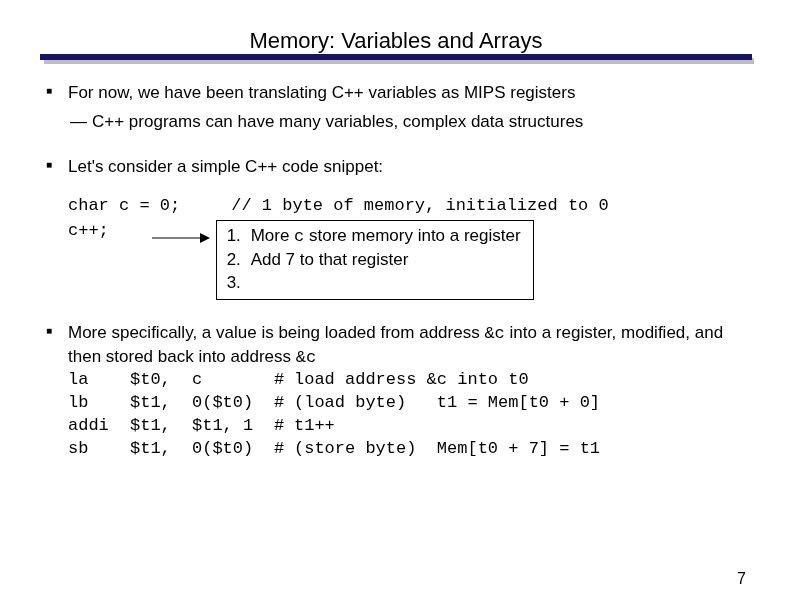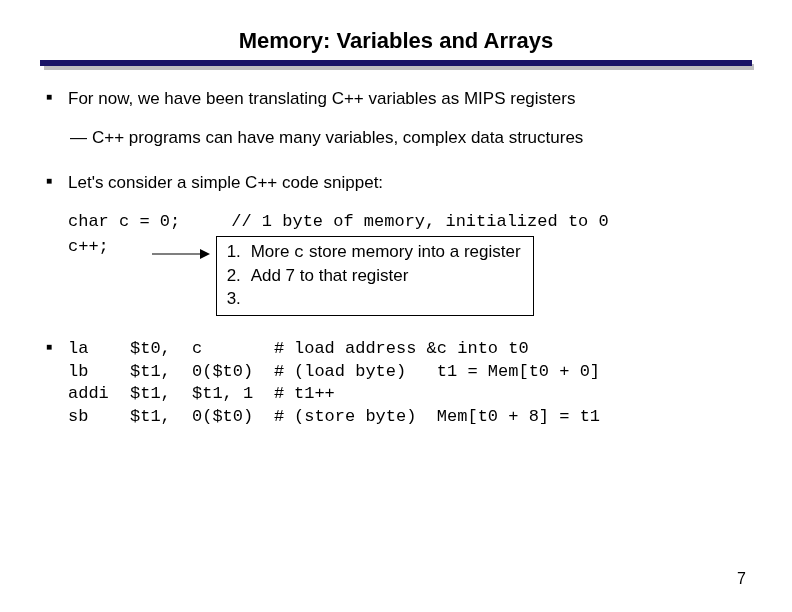--- a/index.html
+++ b/index.html
@@ -7,24 +7,23 @@
     width: 792px;
     height: 612px;
     background: #fff;
     font-family: Verdana, Geneva, sans-serif;
     color: #000;
     position: relative;
     padding: 28px 40px 0 40px;
   }
   .title {
     text-align: center;
-    font-weight: bold;
+    font-weight: normal;
     font-size: 22px;
     font-family: "Comic Sans MS", "Trebuchet MS", Verdana, sans-serif;
-    margin-bottom: 6px;
   }
   .rule-wrap {
     position: relative;
     height: 10px;
     margin-bottom: 18px;
   }
   .rule-shadow {
     position: absolute;
     left: 4px; right: -2px; top: 4px;
     height: 6px;
@@ -44,21 +43,21 @@
   ul.top { list-style: none; padding-left: 28px; }
   ul.top > li { position: relative; margin-bottom: 22px; }
   ul.top > li::before {
     content: "■";
     position: absolute;
     left: -22px;
     top: 2px;
     font-size: 10px;
     color: #000;
   }
-  ul.sub { list-style: none; padding-left: 24px; margin-top: 16px; }
+  ul.sub { list-style: none; padding-left: 24px; margin-top: 6px; }
   ul.sub > li { position: relative; }
   ul.sub > li::before {
     content: "—";
     position: absolute;
     left: -22px;
     top: 0;
     color: #000;
   }
   .mono {
     font-family: "Courier New", Courier, monospace;
@@ -78,21 +77,20 @@
   .arrow svg { display: block; }
   .steps-box {
     border: 1px solid #000;
     padding: 4px 12px 4px 10px;
     font-family: "Comic Sans MS", "Trebuchet MS", Verdana, sans-serif;
     font-size: 17px;
   }
   .steps-box .row { display: flex; }
   .steps-box .num { width: 24px; flex: 0 0 24px; }
   .asm-block {
-    margin-top: 12px;
     margin-left: 0;
   }
   .asm-block .row { display: flex; white-space: pre; }
   .c-op   { display:inline-block; width: 62px; }
   .c-reg  { display:inline-block; width: 62px; }
   .c-arg  { display:inline-block; width: 82px; }
   .c-hash { display:inline-block; width: 20px; }
   .c-cmt  { display:inline-block; }
   .pagen {
     position: absolute;
@@ -146,32 +144,35 @@
             </div>
             <div class="row">
               <span class="num">3.</span>
             </div>
           </div>
         </div>
       </div>
     </li>
 
     <li>
+      <span>
+        <span>More specifically, a value is being loaded from address </span><span class="mono">&amp;c</span><span> into a register, modified, and then stored back into address </span><span class="mono">&amp;c</span>
+      </span>
 
       <div class="asm-block mono">
         <div class="row">
           <span class="c-op">la</span><span class="c-reg">$t0,</span><span class="c-arg">c</span><span class="c-hash">#</span><span class="c-cmt">load address &amp;c into t0</span>
         </div>
         <div class="row">
           <span class="c-op">lb</span><span class="c-reg">$t1,</span><span class="c-arg">0($t0)</span><span class="c-hash">#</span><span class="c-cmt">(load byte)   t1 = Mem[t0 + 0]</span>
         </div>
         <div class="row">
           <span class="c-op">addi</span><span class="c-reg">$t1,</span><span class="c-arg">$t1, 1</span><span class="c-hash">#</span><span class="c-cmt">t1++</span>
         </div>
         <div class="row">
-          <span class="c-op">sb</span><span class="c-reg">$t1,</span><span class="c-arg">0($t0)</span><span class="c-hash">#</span><span class="c-cmt">(store byte)  Mem[t0 + 8] = t1</span>
+          <span class="c-op">sb</span><span class="c-reg">$t1,</span><span class="c-arg">0($t0)</span><span class="c-hash">#</span><span class="c-cmt">(store byte)  Mem[t0 + 7] = t1</span>
         </div>
       </div>
     </li>
   </ul>
 </div>
 
 <div class="pagen">7</div>
 
 </body></html>

